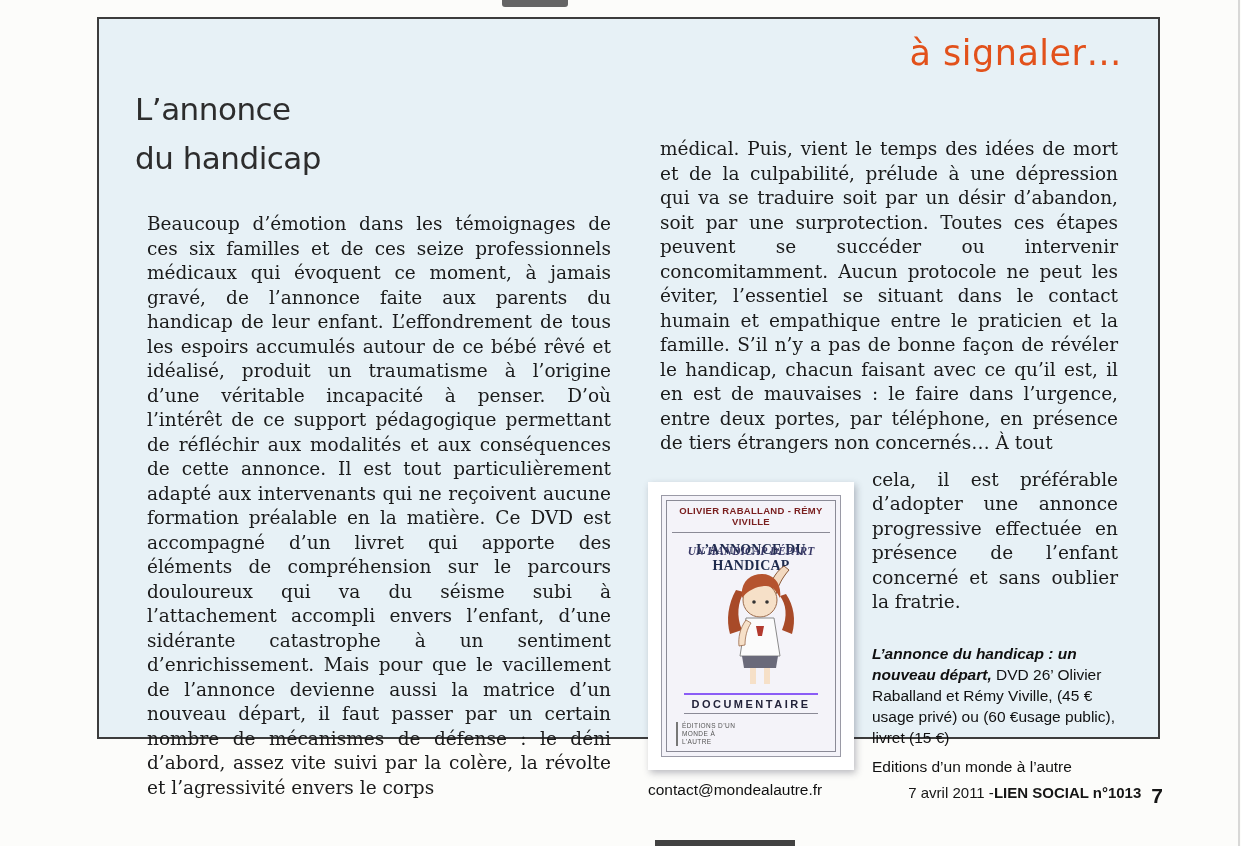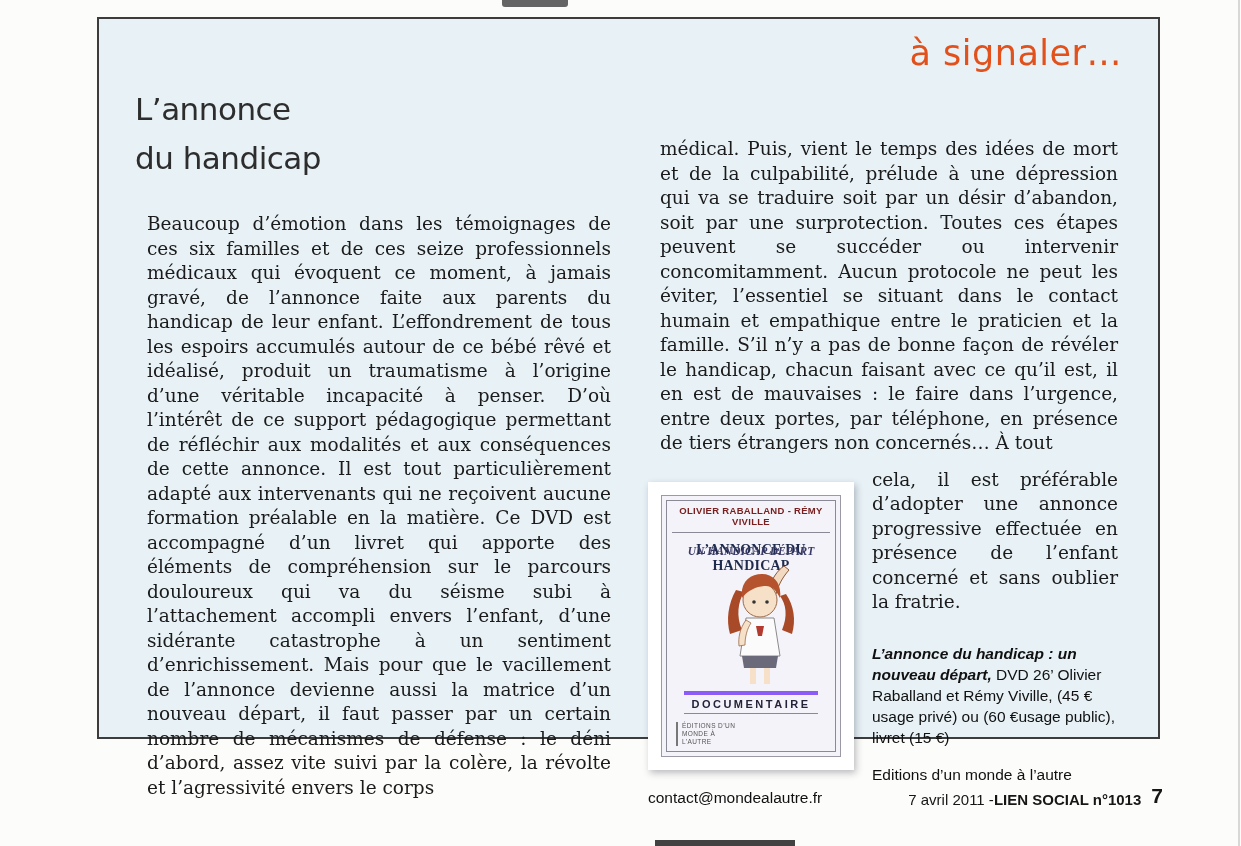--- a/index.html
+++ b/index.html
@@ -88,43 +88,43 @@
     position: absolute; top: 49px; left: 6px; right: 6px;
     font-family: "Liberation Serif", serif;
     font-size: 11.5px; font-style: italic; font-weight: bold;
     text-align: center; color: #3a3a68;
   }
   .dvd-art { position: absolute; top: 64px; left: 44px; width: 110px; height: 130px; }
   .dvd-genre {
     position: absolute; bottom: 42px; left: 22px; right: 22px;
     font-size: 11px; font-weight: bold; text-align: center;
     letter-spacing: 2.5px; color: #23233a;
-    border-top: 4px solid #8b5cf6; border-bottom: 1px solid #8a8a96;
+    border-top: 2px solid #8b5cf6; border-bottom: 1px solid #8a8a96;
     padding: 3px 0;
   }
   .dvd-publisher {
     position: absolute; bottom: 10px; left: 14px;
     font-size: 6.5px; line-height: 8px; color: #555;
     text-transform: uppercase; letter-spacing: .4px;
     border-left: 2px solid #777; padding-left: 4px;
     width: 70px;
   }
 
   .caption-block {
     font-family: "Liberation Sans", sans-serif;
     font-size: 15.5px; line-height: 21px;
     color: #101010;
   }
-  .caption-first { margin: 28px 0 16px 0; }
+  .caption-first { margin: 28px 0 8px 0; }
   .caption-line { margin: 2px 0 0 0; }
   .cap-title { font-weight: bold; font-style: italic; }
 
   .footer {
     position: absolute; right: 78px; bottom: 38px;
-    display: flex; align-items: flex-end;
+    display: flex; align-items: flex-start;
     color: #161616;
   }
   .footer-date { font-size: 15px; }
   .footer-mag  { font-size: 15px; font-weight: bold; }
   .footer-page { font-size: 21px; font-weight: bold; margin-left: 10px; }
 </style>
 </head>
 <body>
 
 <div class="artifact-top"></div>

